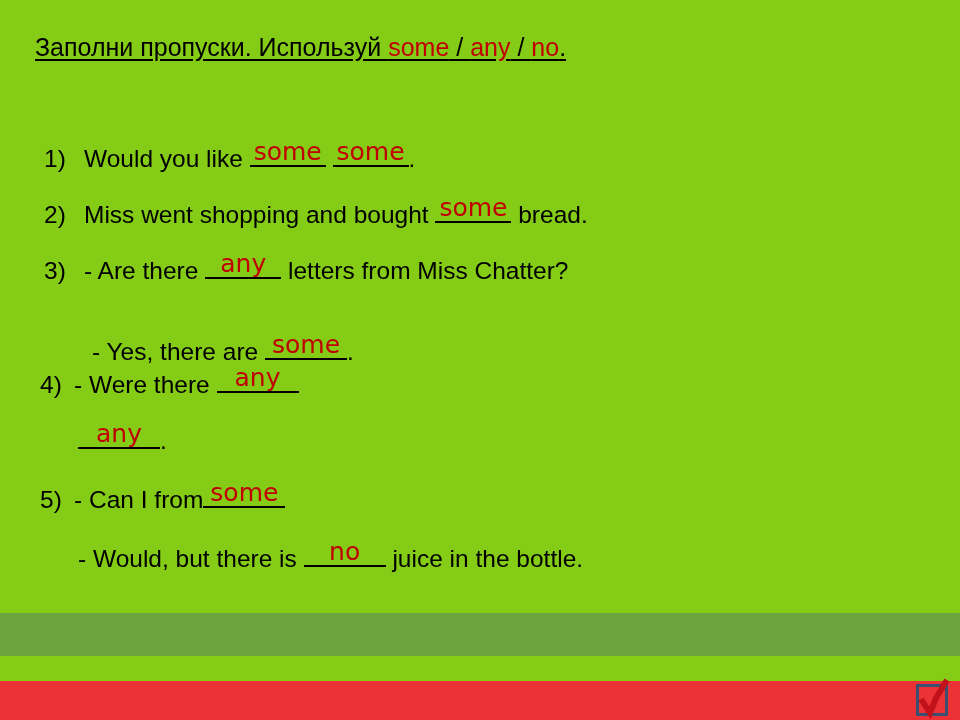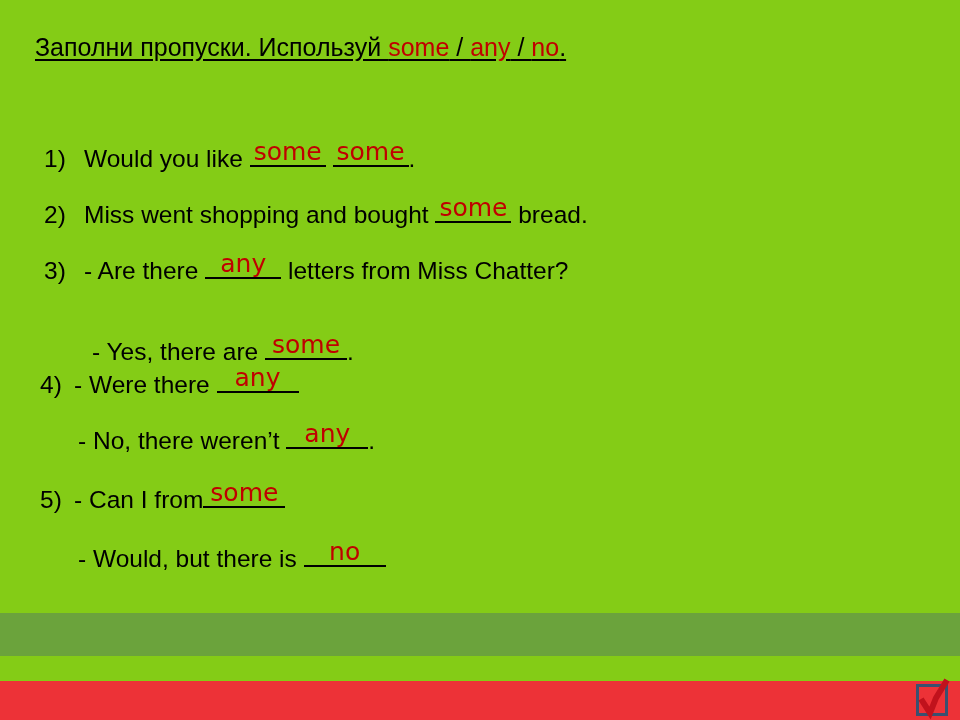--- a/index.html
+++ b/index.html
@@ -163,31 +163,31 @@
       <span>- Yes, there are</span>
       <span class="blank" style="width:82px;"><span class="ans">some</span></span><span>.</span>
     </div>
 
     <div class="line" style="left:40px; top:366px;">
       <span class="num" style="width:34px;">4)</span><span>- Were there</span>
       <span class="blank" style="width:82px;"><span class="ans">any</span></span>
     </div>
 
     <div class="line" style="left:78px; top:422px;">
-      <span>- No, there weren’t</span>
       <span class="blank" style="width:82px;"><span class="ans">any</span></span><span>.</span>
     </div>
 
     <div class="line" style="left:40px; top:481px;">
       <span class="num" style="width:34px;">5)</span><span>- Can I from</span><span class="blank" style="width:82px;"><span class="ans">some</span></span>
     </div>
 
     <div class="line" style="left:78px; top:540px;">
       <span>- Would, but there is</span>
       <span class="blank" style="width:82px;"><span class="ans">no</span></span>
+      <span>juice in the bottle.</span>
     </div>
 
   </div>
 
   <div id="green-bar"></div>
   <div id="red-bar"></div>
 
   <div id="check-stamp">
     <div id="check-box"></div>
     <svg id="check-mark" viewBox="0 0 40 42">

